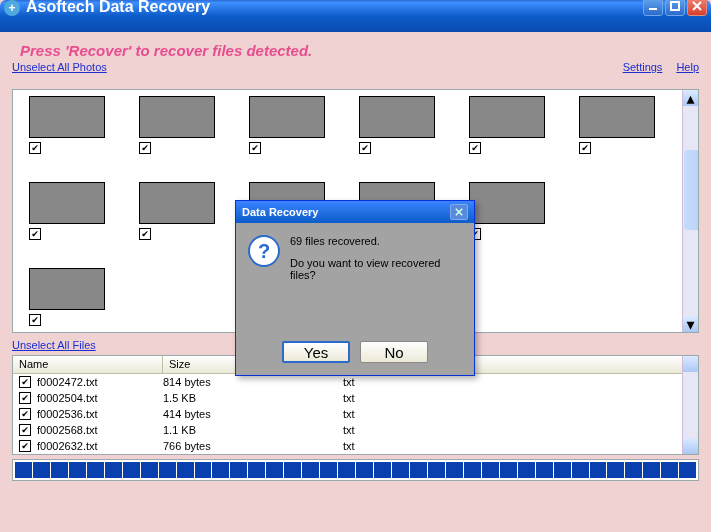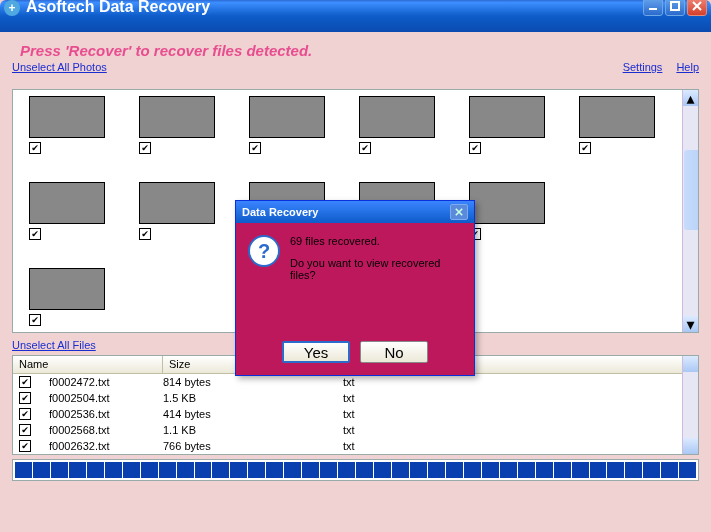--- a/index.html
+++ b/index.html
@@ -34,31 +34,31 @@
 
 .filesbox { background: #fff; border: 1px solid #9aa; height: 100px; margin-top: 2px; position: relative; overflow: hidden; }
 .filesbox .scroll2 { position: absolute; right: 0; top: 0; bottom: 0; width: 16px; background: #e6e6f4; border-left: 1px solid #cbd; }
 .filesbox .scroll2 .up, .filesbox .scroll2 .down { height: 16px; background: linear-gradient(to bottom,#dceaff,#aac8f4); }
 .filesbox .scroll2 .down { position: absolute; bottom: 0; left: 0; right: 0; }
 
 .fheader { display: flex; background: linear-gradient(to bottom,#fff,#ece9d8); border-bottom: 1px solid #c0bfa6; height: 18px; font-size: 11px; }
 .fheader div { padding: 2px 6px; border-right: 1px solid #c0bfa6; }
 .col-name { width: 150px; } .col-size { width: 180px; } .col-ext { flex: 1; }
 .frow { display: flex; font-size: 11px; height: 16px; align-items: center; }
-.frow .col-name { width: 150px; padding-left: 6px; display: flex; align-items: center; gap: 15px; }
+.frow .col-name { width: 150px; padding-left: 6px; display: flex; align-items: center; gap: 3px; }
 .frow .col-size { width: 180px; }
 .frow .col-ext { flex: 1; }
 .frow .chk2 { width: 12px; height: 12px; border: 1px solid #000; background: #fff; display: inline-flex; align-items: center; justify-content: center; margin-right: 3px; }
 .frow .chk2::before { content: "✔"; font-size: 9px; line-height: 1; }
 
 .status { color: #1a2dd0; font-size: 11px; margin-top: 6px; }
 .progressouter { background: #fff; border: 1px solid #9aa; height: 22px; margin-top: 4px; padding: 2px; display: flex; gap: 1px; }
 .progressouter .block { flex: 1; background: #0a3fb0; }
 
-.dialog { position: absolute; left: 235px; top: 200px; width: 240px; background: #be185d; border: 1px solid #0831d9; box-shadow: 3px 3px 6px rgba(0,0,0,0.3); }
+.dialog { position: absolute; left: 235px; top: 200px; width: 240px; background: #a3a3a3; border: 1px solid #0831d9; box-shadow: 3px 3px 6px rgba(0,0,0,0.3); }
 .dialog .dtitle { height: 22px; background: linear-gradient(to bottom, #3a84ff 0%, #0d5cc9 100%); color: #fff; font-size: 11px; font-weight: bold; display: flex; align-items: center; padding: 0 6px; }
 .dialog .dtitle .dclose { margin-left: auto; width: 18px; height: 16px; background: #5a8adc; border: 1px solid #7faaee; border-radius: 2px; display: flex; align-items: center; justify-content: center; cursor: pointer; }
 .dialog .dtitle .dclose svg { width: 8px; height: 8px; stroke: #cfd; stroke-width: 2; }
 .dialog .dbody { padding: 12px 12px 8px 12px; display: flex; gap: 10px; font-size: 11px; }
 .dialog .dicon { width: 32px; height: 32px; border: 2px solid #2a6bcc; border-radius: 50%; display: flex; align-items: center; justify-content: center; color: #2a6bcc; font-size: 20px; font-weight: bold; flex-shrink: 0; background: #fff; }
 .dialog .dtext div { margin-bottom: 10px; }
 .dialog .dbtns { display: flex; justify-content: center; gap: 10px; padding: 6px 0 12px 0; }
 .dialog .dbtns button { width: 68px; height: 22px; font-size: 15px; background: linear-gradient(to bottom,#fff,#ece9d8); border: 1px solid #888; border-radius: 2px; cursor: pointer; margin-top: 36px; }
 .dialog .dbtns button.primary { border: 2px solid #2a6bcc; }
 

